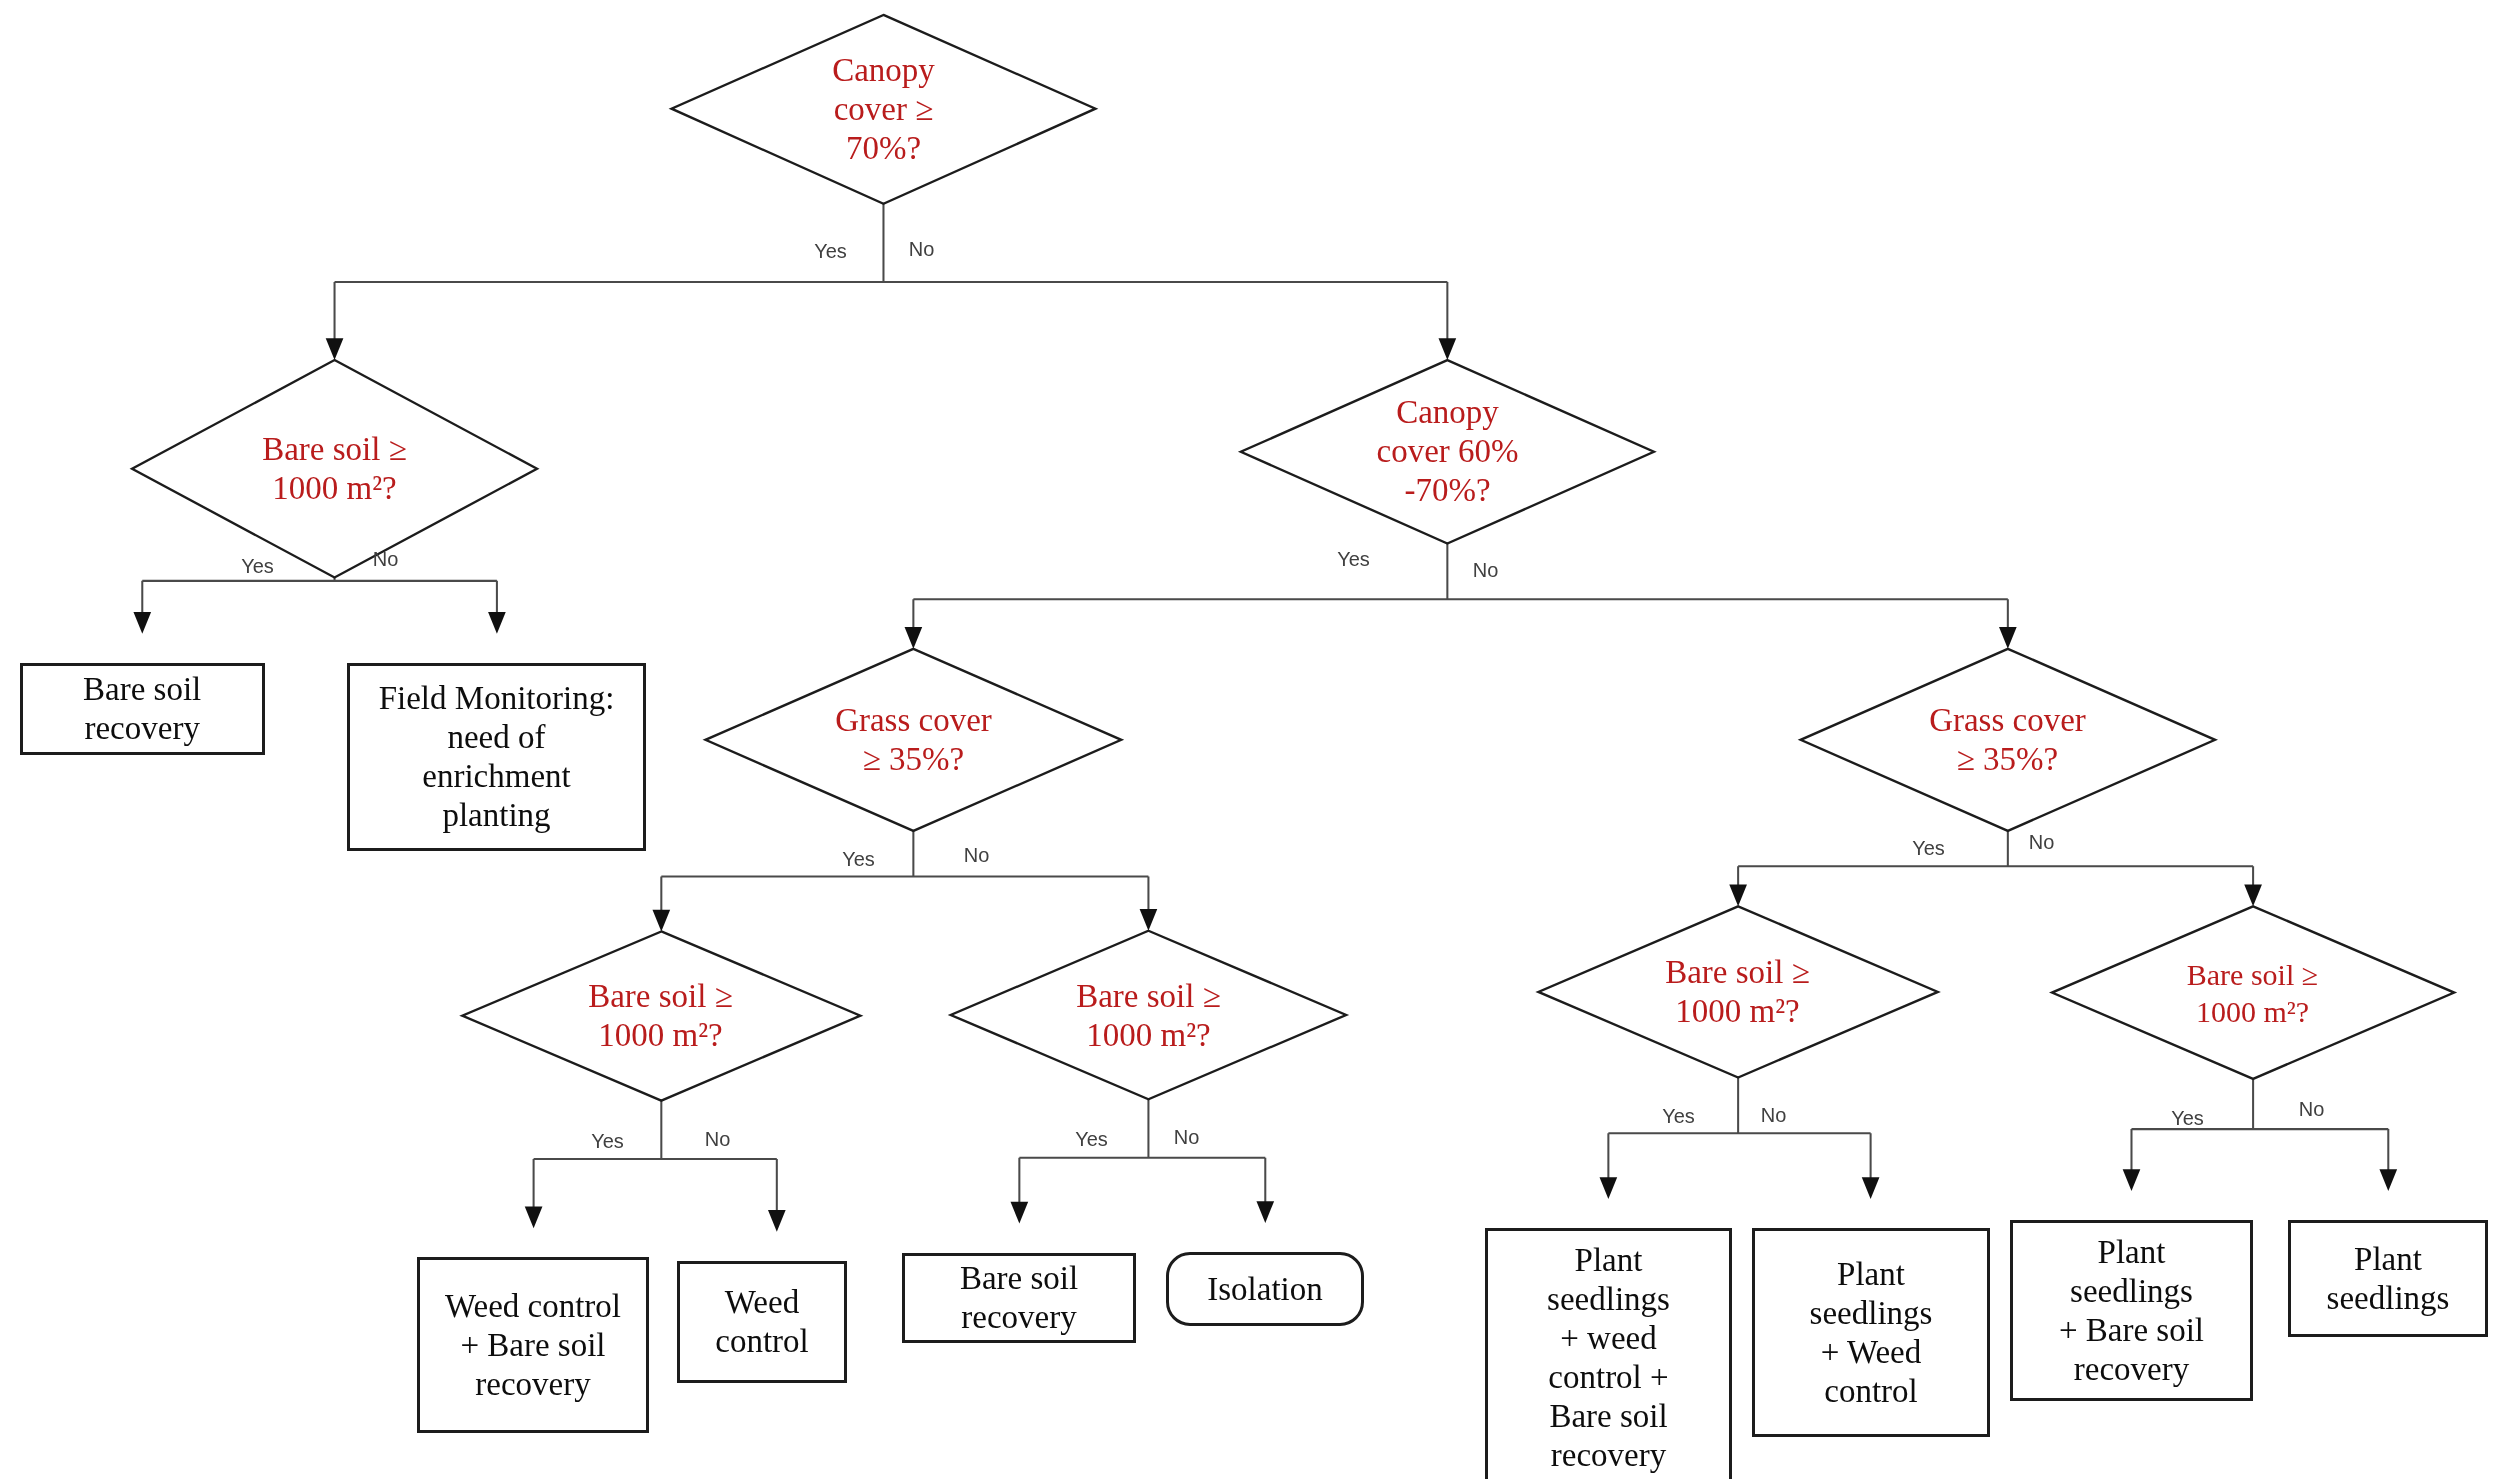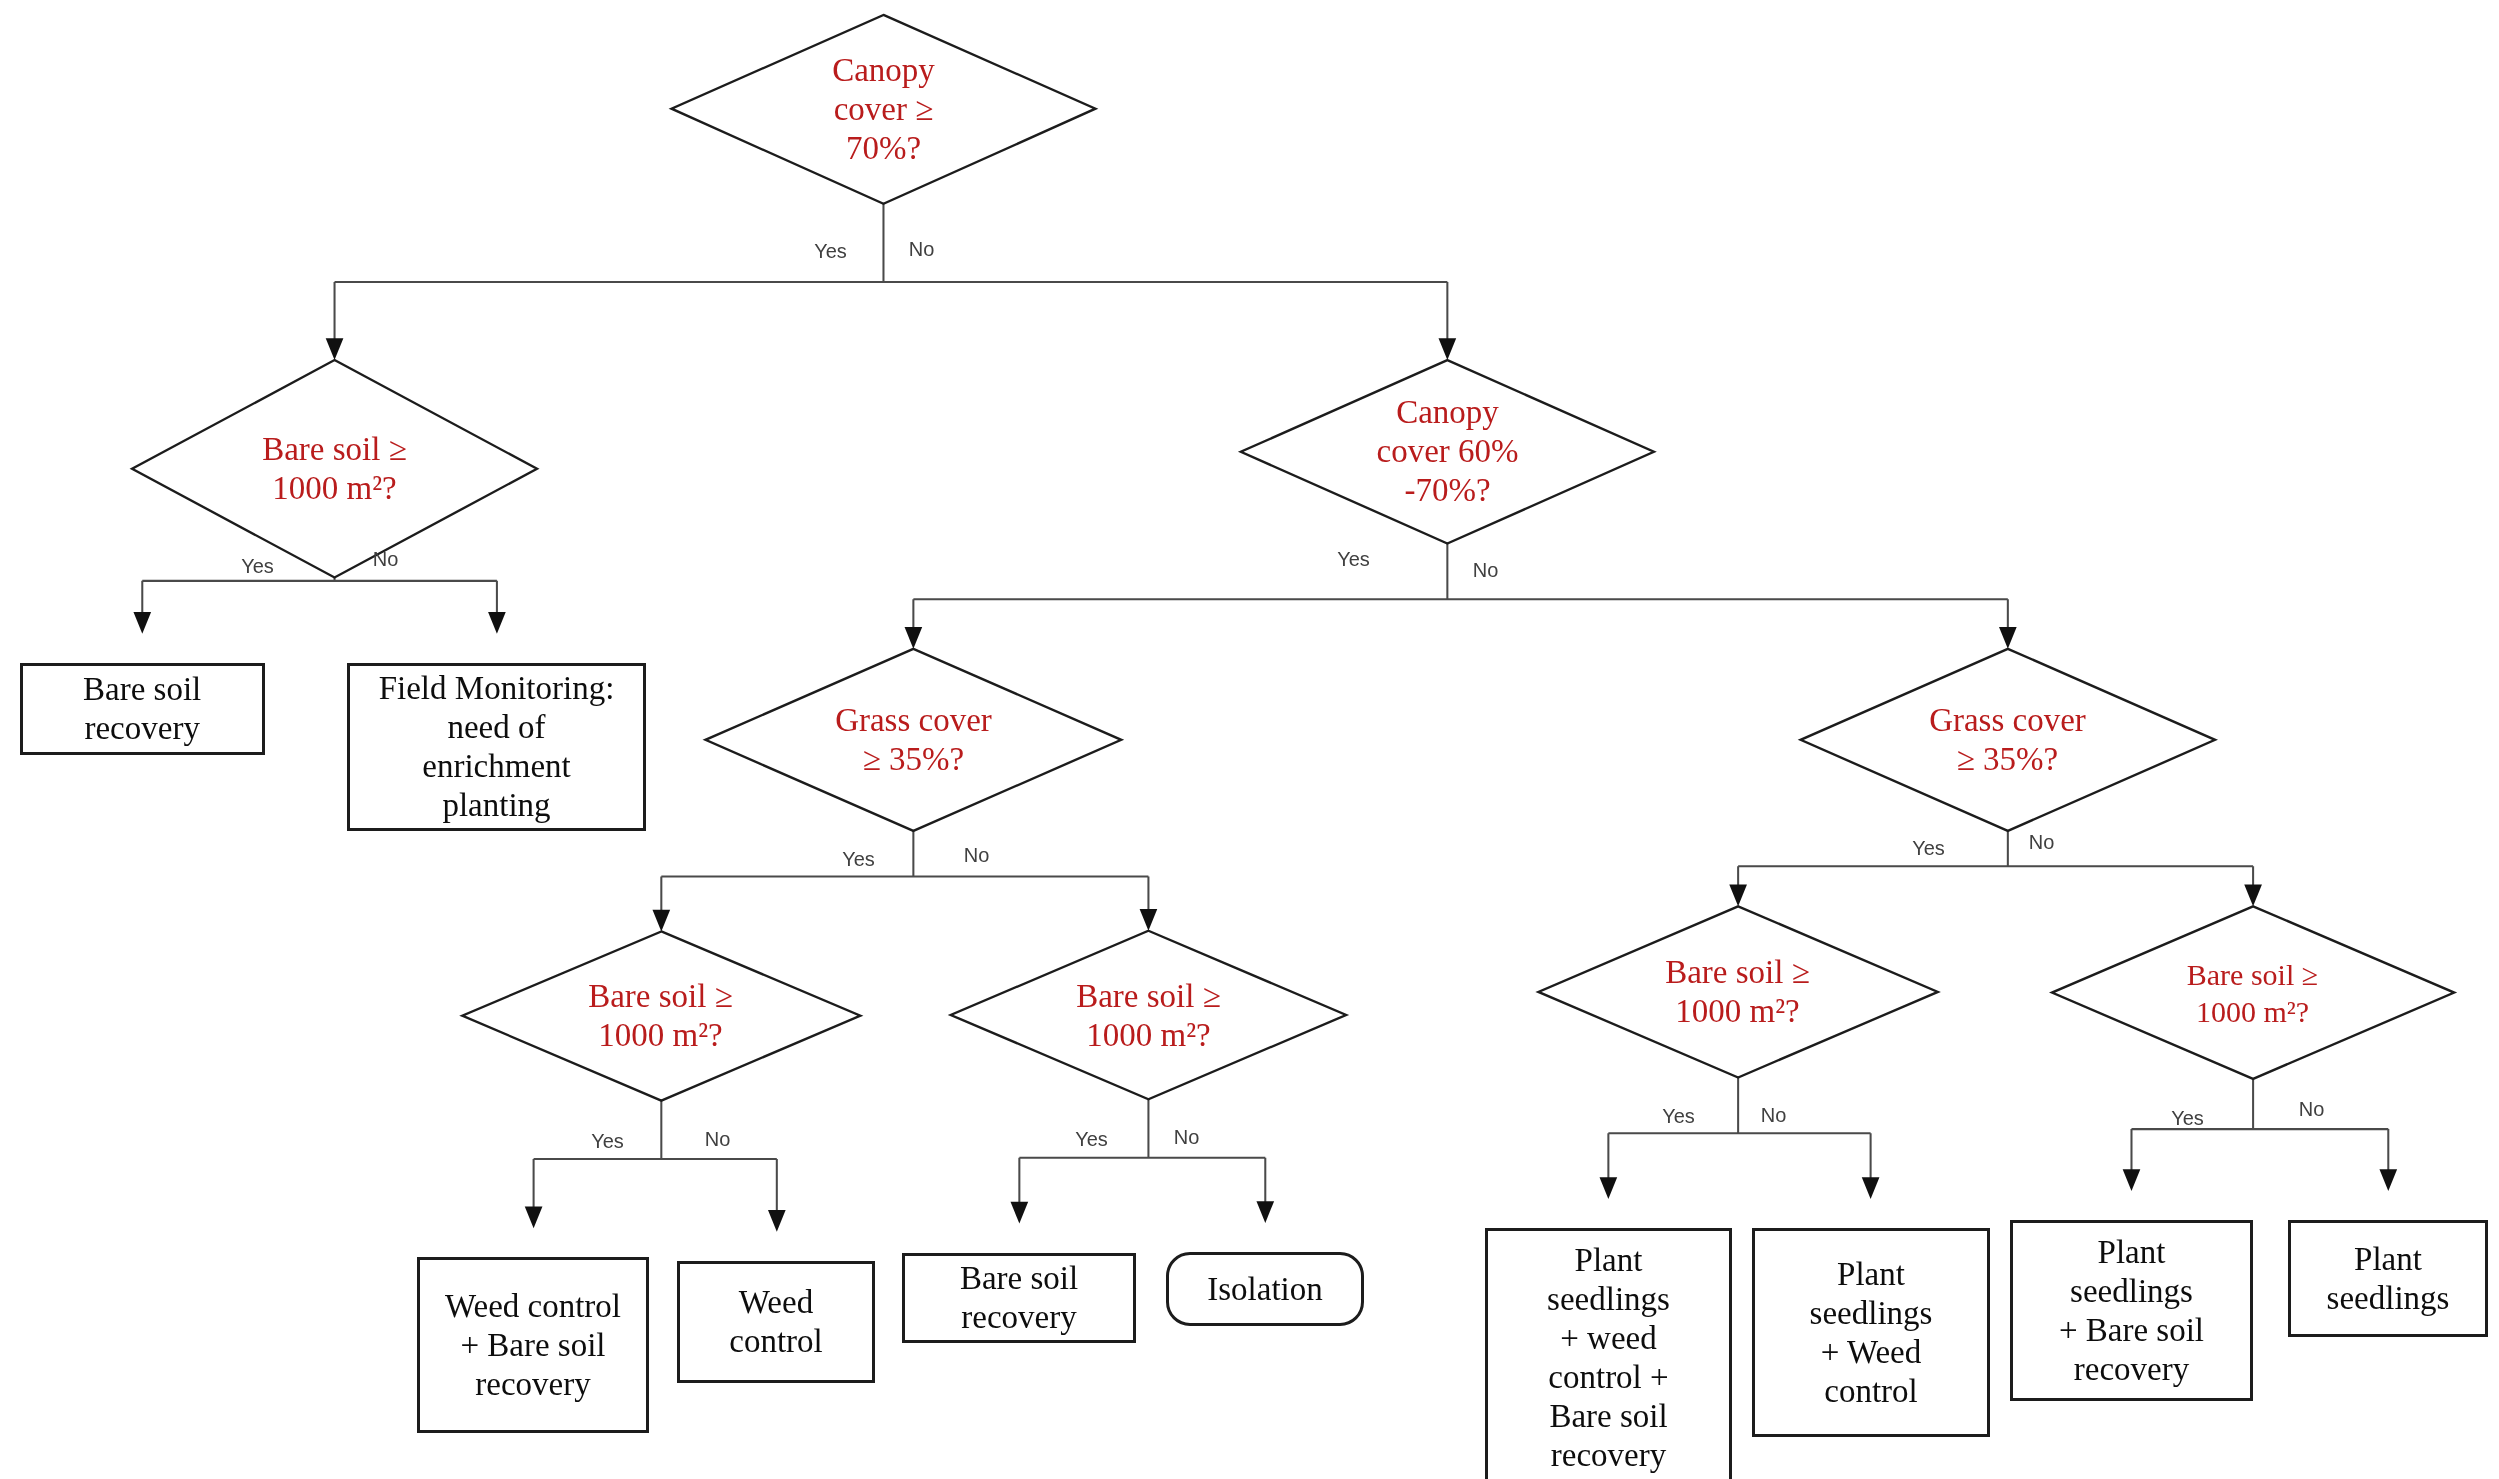--- a/index.html
+++ b/index.html
@@ -138,28 +138,28 @@
 1000 m²?</div>
   <div class="dlabel" style="left:972px; top:934px;">Bare soil ≥
 1000 m²?</div>
   <div class="dlabel" style="left:1561px; top:910px;">Bare soil ≥
 1000 m²?</div>
   <div class="dlabel" style="left:2076px; top:911px; font-size:30px; line-height:37px;">Bare soil ≥
 1000 m²?</div>
 
   <div class="abox" style="left:19.7px;   top:634px;  width:245px; height:92px;">Bare soil
 recovery</div>
-  <div class="abox" style="left:347px;  top:634px;  width:299px; height:168px;">Field Monitoring:
+  <div class="abox" style="left:347px;  top:634px;  width:299px; height:188px;">Field Monitoring:
 need of
 enrichment
 planting</div>
   <div class="abox" style="left:417px;  top:1228px; width:232px; height:176px;">Weed control
 + Bare soil
 recovery</div>
-  <div class="abox" style="left:677px;  top:1232px; width:198px; height:122px;">Weed
+  <div class="abox" style="left:677px;  top:1232px; width:170px; height:122px;">Weed
 control</div>
   <div class="abox" style="left:902px; top:1224px; width:234px; height:90px;">Bare soil
 recovery</div>
   <div class="abox" style="left:1166px; top:1223px; width:198px; height:74px;border-radius:24px;">Isolation</div>
   <div class="abox" style="left:1485px; top:1199px; width:247px; height:260px;">Plant
 seedlings
 + weed
 control +
 Bare soil
 recovery</div>

